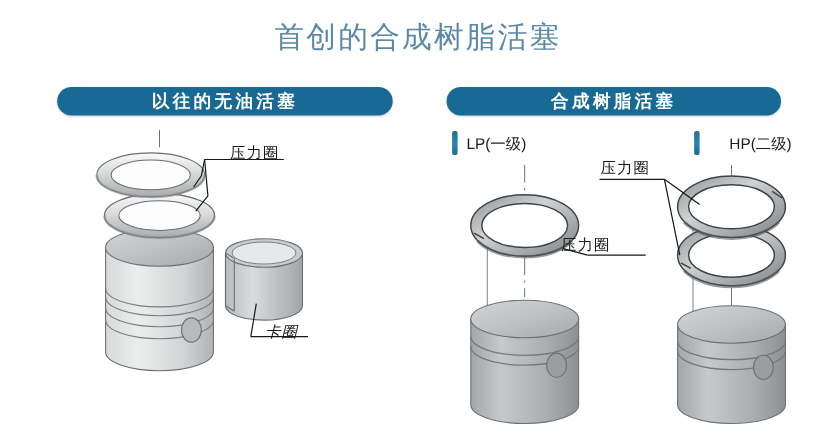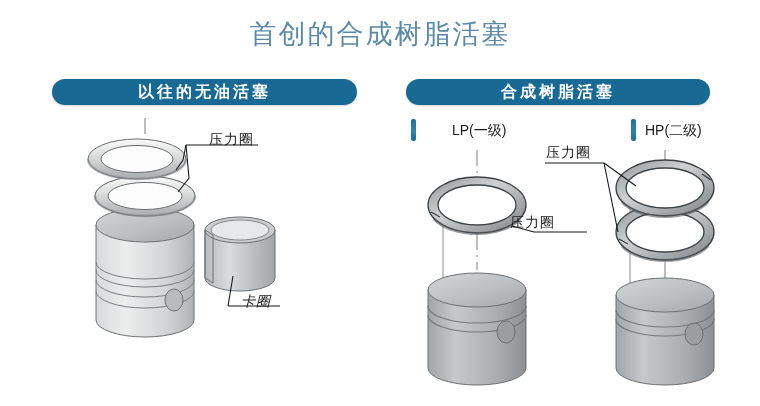--- a/index.html
+++ b/index.html
@@ -188,20 +188,20 @@
       <line x1="604" y1="163" x2="545" y2="163" stroke="#15181a" stroke-width="1.1"></line>
     </g>
   </g>
 </svg>
 
 <div class="lbl" style="left:209px;top:131px;">压力圈</div>
 
 <div class="lbl" style="left:241px;top:293px;font-style:italic;">卡圈</div>
 
 <div class="tickbar" style="left:411px;top:119px;"></div>
-<div class="lbl lbl-en" style="left:424px;top:122px;margin-left:28px;">LP(一级)</div>
+<div class="lbl lbl-en" style="left:424px;top:122px;">LP(一级)</div>
 
 <div class="tickbar" style="left:631px;top:119px;"></div>
-<div class="lbl lbl-en" style="left:645px;top:122px;">HP(二级)</div>
+<div class="lbl lbl-en" style="left:663px;top:122px;">HP(二级)</div>
 
 <div class="lbl" style="left:546px;top:144px;">压力圈</div>
 
 <div class="lbl" style="left:510px;top:214px;">压力圈</div>
 
 </body></html>

